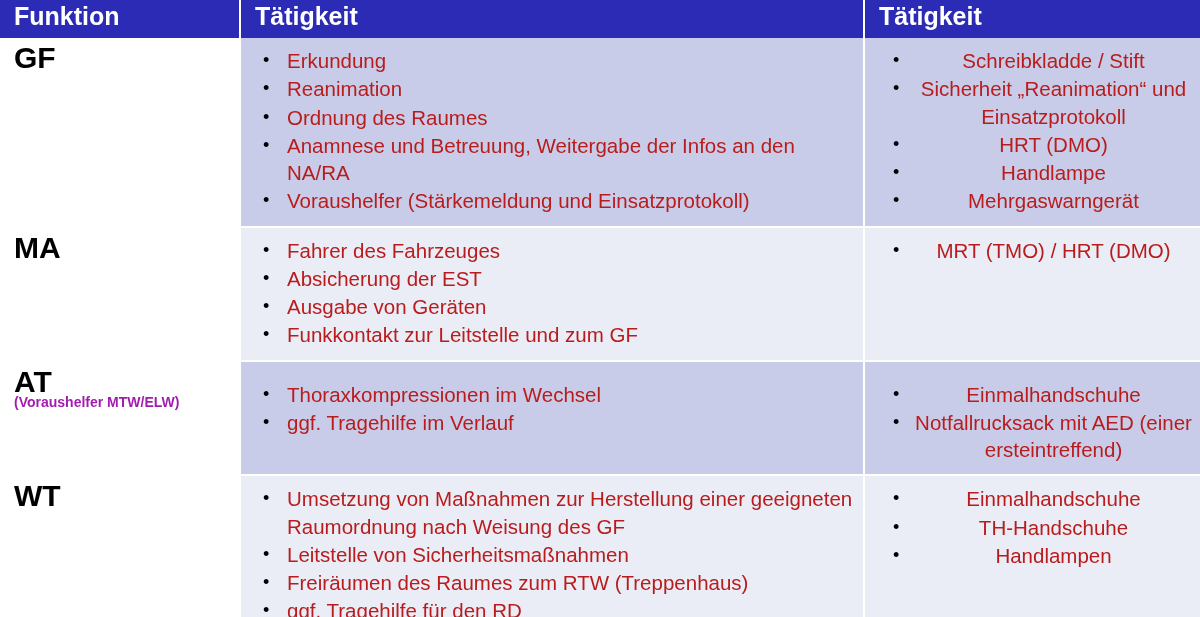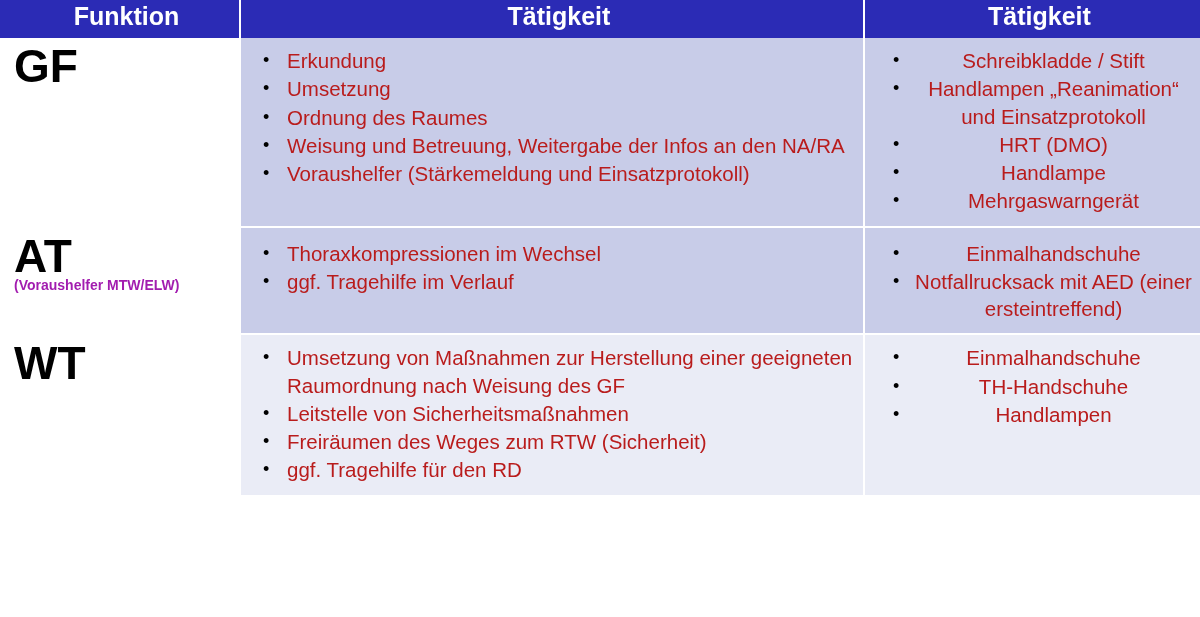--- a/index.html
+++ b/index.html
@@ -18,21 +18,21 @@
     border-collapse: collapse;
     table-layout: fixed;
   }
   .table col.c-func { width: 240px; }
   .table col.c-task { width: 624px; }
   .table col.c-equip { width: 336px; }
 
   thead th {
     background: #2B2BB5;
     color: #ffffff;
-    text-align: center;
+    text-align: left;
     font-size: 25px;
     font-weight: bold;
     padding: 2px 0 4px 14px;
     vertical-align: top;
     height: 38px;
     box-sizing: border-box;
   }
   thead th.sep-left {
     border-left: 2px solid #ffffff;
     margin-top: 40px;
@@ -44,21 +44,21 @@
     border-bottom: 2px solid #ffffff;
   }
   tbody tr.shade-a td { background: #C8CCE8; }
   tbody tr.shade-b td { background: #EAECF6; }
 
   td.cell-func {
     background: #ffffff !important;
     padding: 4px 0 6px 14px;
   }
   .func-code {
-    font-size: 46px;
+    font-size: 30px;
     font-weight: bold;
     color: #000000;
     line-height: 1.05;
     letter-spacing: 0px;
   }
   .func-sub {
     font-size: 14px;
     font-weight: bold;
     color: #a21caf;
     line-height: 1.1;
@@ -95,21 +95,21 @@
   }
   td.cell-equip ul.bullets li {
     padding-left: 32px;
     text-align: center;
   }
   td.cell-equip ul.bullets li:before {
     left: 10px;
   }
   .row-gf ul.bullets { padding-top: 9px; }
   .row-ma ul.bullets { padding-top: 9px; }
-  .row-at ul.bullets { padding-top: 12px; }
+  .row-at ul.bullets { padding-top: 19px; }
   .row-wt ul.bullets { padding-top: 9px; }
 </style>
 </head>
 <body>
 
 <table class="table">
   <colgroup>
     <col class="c-func">
     <col class="c-task">
     <col class="c-equip">
@@ -123,37 +123,55 @@
   </thead>
   <tbody>
 
     <tr class="shade-a row-gf">
       <td class="cell-func">
         <div class="func-code">GF</div>
       </td>
       <td class="cell-task">
         <ul class="bullets">
           <li>Erkundung</li>
-          <li>Umsetzung</li>
+          <li>Reanimation</li>
           <li>Ordnung des Raumes</li>
-          <li>Weisung und Betreuung, Weitergabe der Infos an den NA/RA</li>
+          <li>Anamnese und Betreuung, Weitergabe der Infos an den NA/RA</li>
           <li>Voraushelfer (Stärkemeldung und Einsatzprotokoll)</li>
         </ul>
       </td>
       <td class="cell-equip">
         <ul class="bullets">
           <li>Schreibkladde / Stift</li>
-          <li>Handlampen „Reanimation“ und Einsatzprotokoll</li>
+          <li>Sicherheit „Reanimation“ und Einsatzprotokoll</li>
           <li>HRT (DMO)</li>
           <li>Handlampe</li>
           <li>Mehrgaswarngerät</li>
         </ul>
       </td>
     </tr>
 
+    <tr class="shade-b row-ma">
+      <td class="cell-func">
+        <div class="func-code">MA</div>
+      </td>
+      <td class="cell-task">
+        <ul class="bullets">
+          <li>Fahrer des Fahrzeuges</li>
+          <li>Absicherung der EST</li>
+          <li>Ausgabe von Geräten</li>
+          <li>Funkkontakt zur Leitstelle und zum GF</li>
+        </ul>
+      </td>
+      <td class="cell-equip">
+        <ul class="bullets">
+          <li>MRT (TMO) / HRT (DMO)</li>
+        </ul>
+      </td>
+    </tr>
 
     <tr class="shade-a row-at">
       <td class="cell-func">
         <div class="func-code">AT</div>
         <div class="func-sub">(Voraushelfer MTW/ELW)</div>
       </td>
       <td class="cell-task">
         <ul class="bullets">
           <li>Thoraxkompressionen im Wechsel</li>
           <li>ggf. Tragehilfe im Verlauf</li>
@@ -168,21 +186,21 @@
     </tr>
 
     <tr class="shade-b row-wt">
       <td class="cell-func">
         <div class="func-code">WT</div>
       </td>
       <td class="cell-task">
         <ul class="bullets">
           <li>Umsetzung von Maßnahmen zur Herstellung  einer geeigneten Raumordnung nach Weisung des GF</li>
           <li>Leitstelle von Sicherheitsmaßnahmen</li>
-          <li>Freiräumen des Weges zum  RTW (Sicherheit)</li>
+          <li>Freiräumen des Raumes zum  RTW (Treppenhaus)</li>
           <li>ggf. Tragehilfe für den RD</li>
         </ul>
       </td>
       <td class="cell-equip">
         <ul class="bullets">
           <li>Einmalhandschuhe</li>
           <li>TH-Handschuhe</li>
           <li>Handlampen</li>
         </ul>
       </td>

